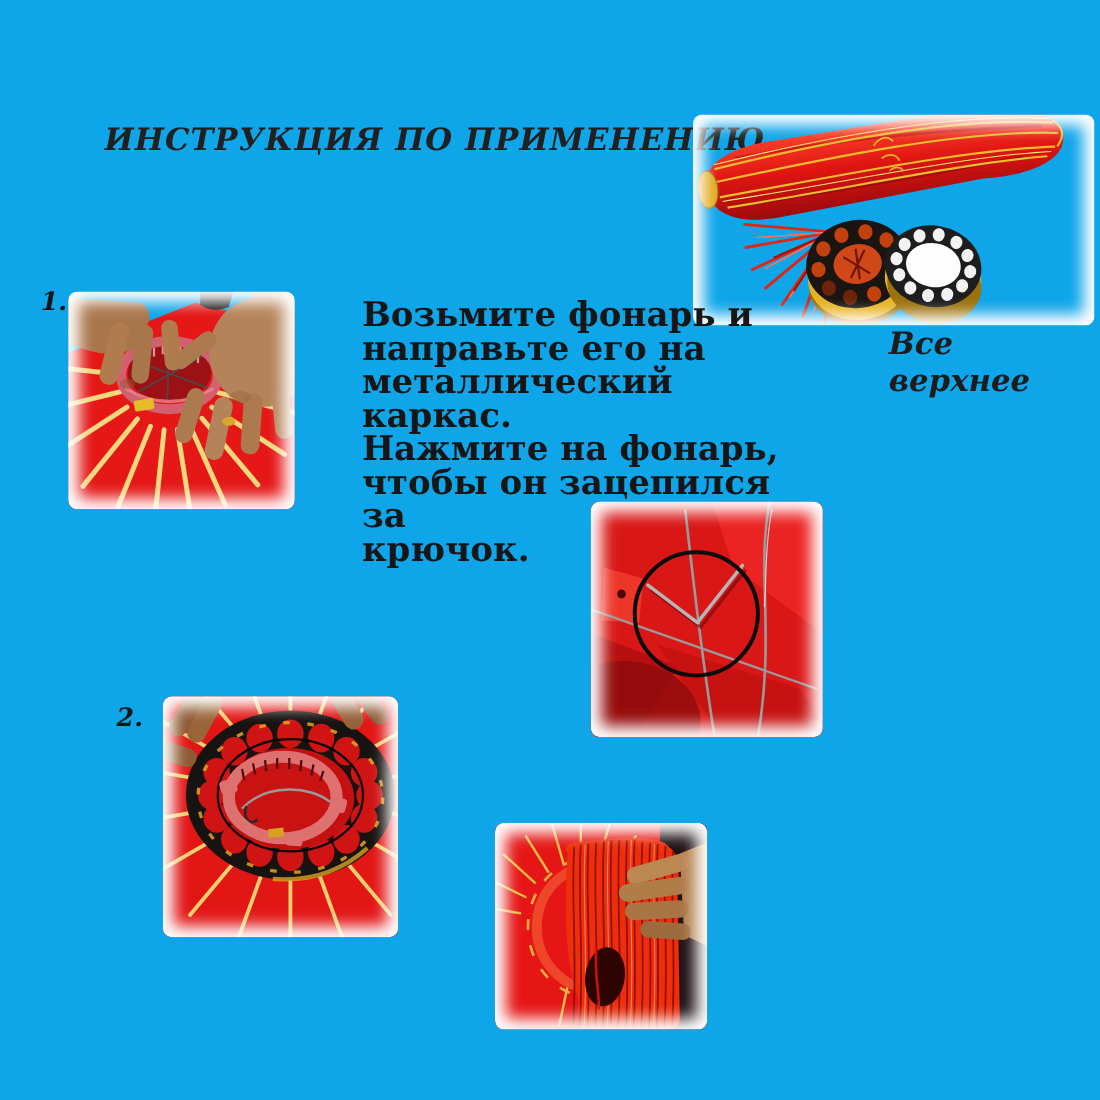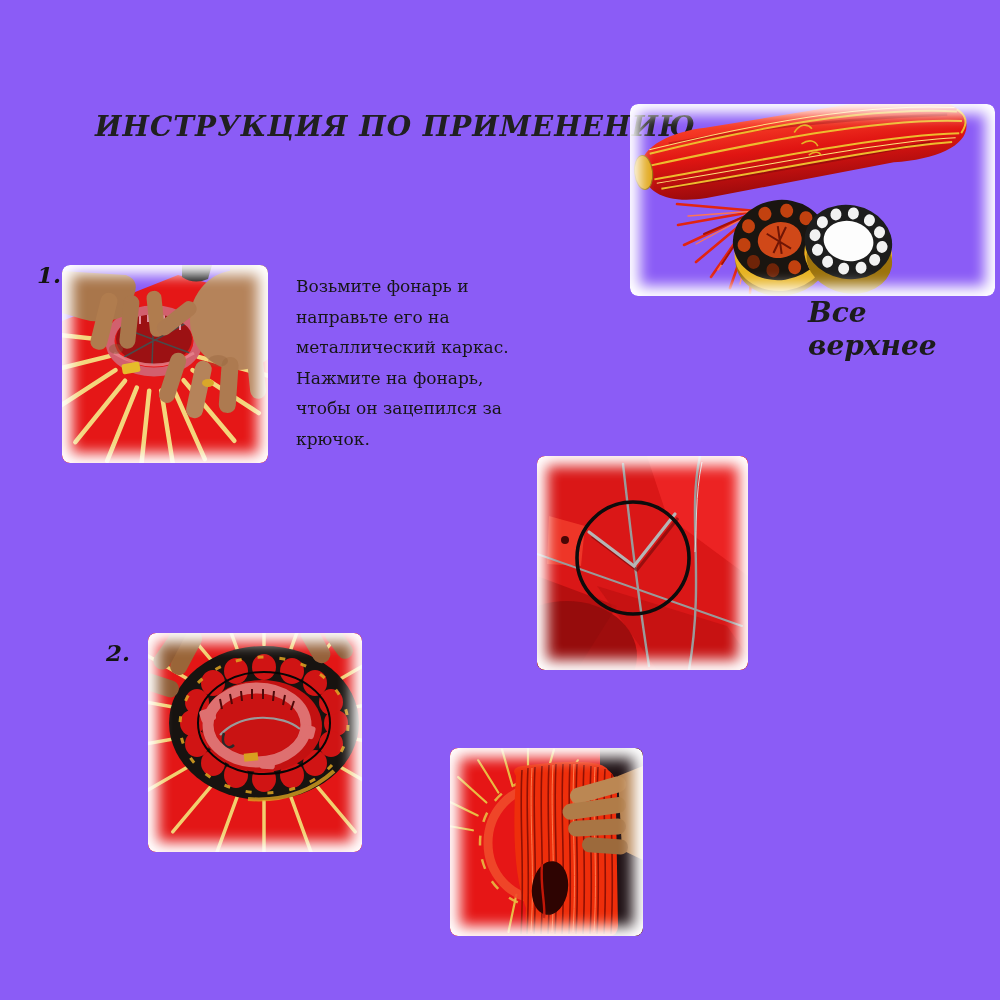--- a/index.html
+++ b/index.html
@@ -1,25 +1,25 @@
 <!DOCTYPE html>
 <html><head>
 <meta charset="utf-8">
 <style>
   html,body{margin:0;padding:0;background:#fff;}
-  .canvas{position:relative;width:1000px;height:1000px;background:#8b5cf6;
+  .canvas{position:relative;width:1000px;height:1000px;background:#0ea5e9;
           font-family:"DejaVu Serif","Liberation Serif",serif;color:#1b1b1b;overflow:hidden;}
   .title{position:absolute;left:95px;top:110px;font-size:28px;font-weight:bold;font-style:italic;
          letter-spacing:1px;white-space:nowrap;color:#202020;}
   .caption{position:absolute;left:808px;top:296px;font-size:28px;font-weight:bold;font-style:italic;color:#1c1c1c;}
   .step-num{position:absolute;font-size:23px;font-weight:bold;font-style:italic;color:#141414;}
   .num1{left:37px;top:261px;}
   .num2{left:106px;top:639px;}
-  .step-text{position:absolute;font-size:17px;font-weight:normal;line-height:30.5px;
-             white-space:pre-line;color:#161616;}
+  .step-text{position:absolute;font-size:31px;font-weight:bold;line-height:30.5px;
+             white-space:pre-line;color:#161616;margin-left:33px;}
   .text1{left:296px;top:271px;width:390px;}
   .text3{left:667px;top:805px;width:330px;}
   .photo{position:absolute;border-radius:8px;overflow:hidden;}
   .photo::after{content:"";position:absolute;inset:0;border-radius:8px;
                 box-shadow:inset 0 0 14px 10px #ffffff;pointer-events:none;}
   .photo svg{display:block;width:100%;height:100%;}
   .p-step1{left:62px;top:265px;width:206px;height:198px;}
   .p-parts{left:630px;top:104px;width:365px;height:192px;}
   .p-hook{left:537px;top:456px;width:211px;height:214px;}
   .p-step2{left:148px;top:633px;width:214px;height:219px;}

